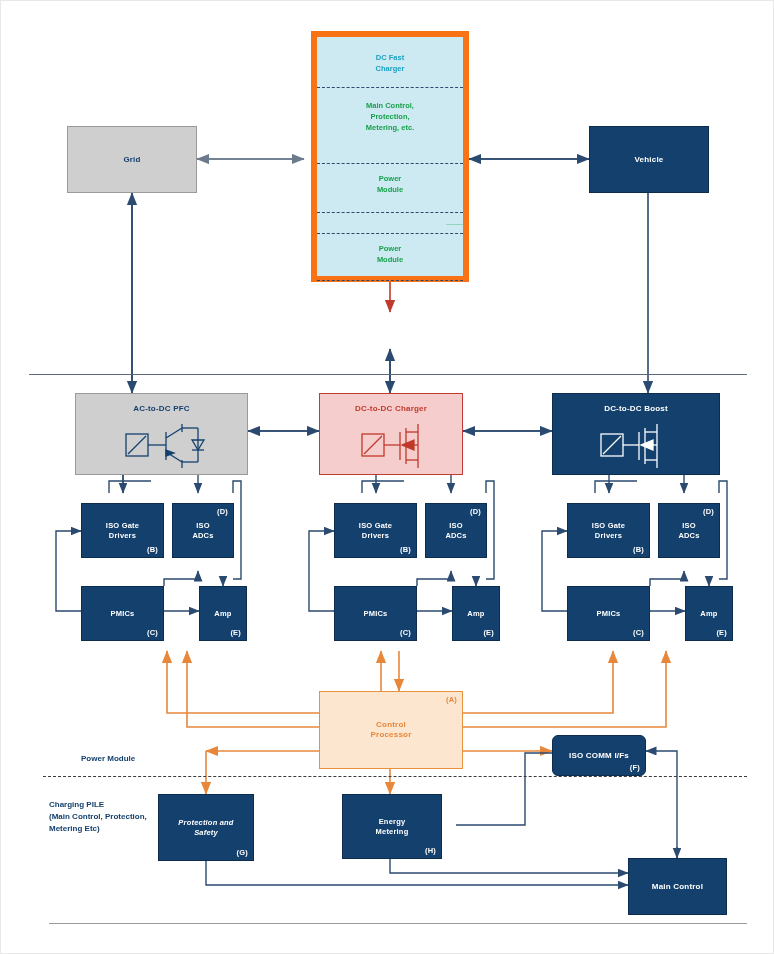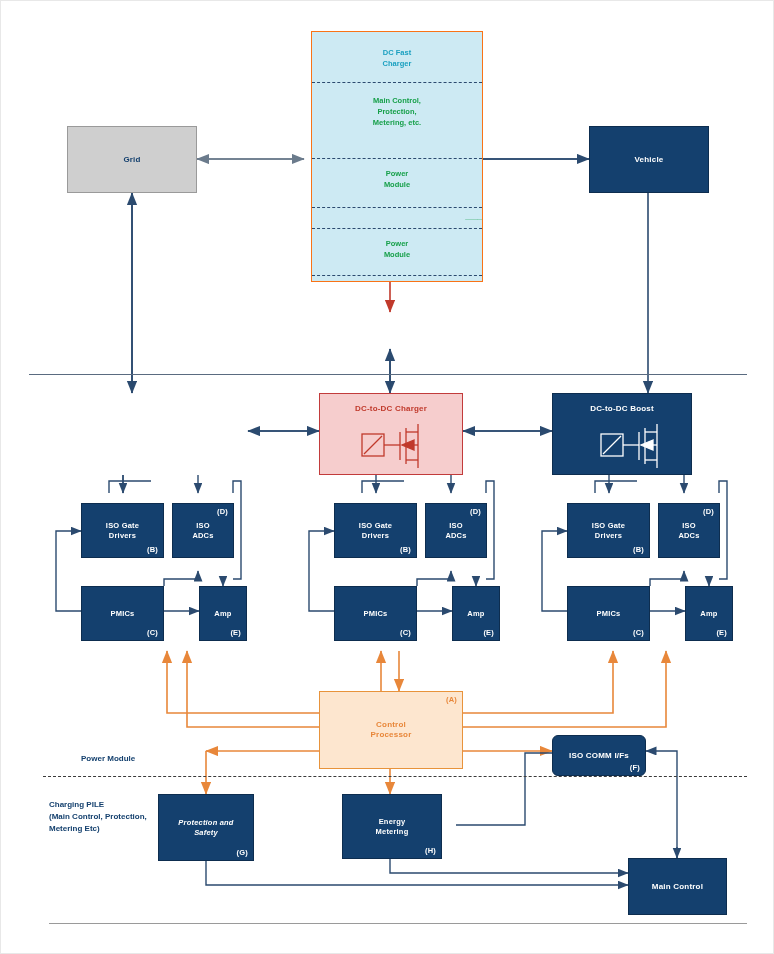--- a/index.html
+++ b/index.html
@@ -247,60 +247,81 @@
   <div class="hr-grey" style="left:48px; top:922px; width:698px;"></div>
 
   <div class="node grey title-top" style="left:66px; top:125px; width:130px; height:67px;">
     <span class="lbl">Grid</span>
   </div>
 
   <div class="node navy title-top" style="left:588px; top:125px; width:120px; height:67px;">
     <span class="lbl">Vehicle</span>
   </div>
 
-  <div style="position:absolute; left:310px; top:30px; width:172px; height:251px;
-              background:#cdeaf3; border:1px solid #f97316; box-sizing:border-box;">
+  <div style="position:absolute; left:310px; top:30px; width:158px; height:251px;
+              background:#cdeaf3; border:6px solid #f97316; box-sizing:border-box;">
     <div class="seg-label seg-cyan" style="top: 16px; white-space: pre-line;">DC Fast
 Charger</div>
     <div class="dashrow" style="top:50px;"></div>
     <div class="seg-label seg-green" style="top: 64px; white-space: pre-line;">Main Control,
 Protection,
 Metering, etc.</div>
     <div class="dashrow" style="top:126px;"></div>
     <div class="seg-label seg-green" style="top: 137px; white-space: pre-line;">Power
 Module</div>
     <div class="dashrow" style="top:175px;"></div>
     <div class="seg-label seg-green" style="top:180px;text-align:right;">____</div>
     <div class="dashrow" style="top:196px;"></div>
     <div class="seg-label seg-green" style="top: 207px; white-space: pre-line;">Power
 Module</div>
     <div class="dashrow" style="top:243px;"></div>
   </div>
 
 
+  <div class="node grey" style="left:74px; top:392px; width:173px; height:82px; align-items:flex-start; padding-top:10px; font-size:8px;">
+    <span class="lbl">AC-to-DC PFC</span>
+    <svg class="sym" width="90" height="48" style="left:46px; top:28px;" viewBox="0 0 90 48">
+      <g stroke="#14406e" stroke-width="1.3" fill="none">
+        <rect x="4" y="12" width="22" height="22"></rect>
+        <line x1="6" y1="32" x2="24" y2="14"></line>
+        <line x1="26" y1="23" x2="44" y2="23"></line>
+        <line x1="44" y1="10" x2="44" y2="38"></line>
+        <line x1="44" y1="16" x2="60" y2="6"></line>
+        <line x1="44" y1="30" x2="60" y2="40"></line>
+        <line x1="60" y1="2" x2="60" y2="10"></line>
+        <line x1="60" y1="38" x2="60" y2="46"></line>
+        <line x1="60" y1="6" x2="76" y2="6"></line>
+        <line x1="60" y1="40" x2="76" y2="40"></line>
+        <line x1="76" y1="6" x2="76" y2="40"></line>
+        <path d="M70,18 L82,18 L76,28 z"></path>
+        <line x1="70" y1="28" x2="82" y2="28"></line>
+        <path d="M44,28 L52,31 L44,34 z" fill="#14406e"></path>
+      </g>
+    </svg>
+  </div>
 
   <div class="node pink" style="left:318px; top:392px; width:144px; height:82px; align-items:flex-start; padding-top:10px; font-size:8px;">
     <span class="lbl">DC-to-DC Charger</span>
     <svg class="sym" width="74" height="48" style="left:38px; top:28px;" viewBox="0 0 74 48">
       <g stroke="#c0392b" stroke-width="1.3" fill="none">
         <rect x="4" y="12" width="22" height="22"></rect>
         <line x1="6" y1="32" x2="24" y2="14"></line>
         <line x1="26" y1="23" x2="42" y2="23"></line>
         <line x1="42" y1="10" x2="42" y2="38"></line>
         <line x1="48" y1="6" x2="48" y2="42"></line>
         <line x1="48" y1="10" x2="60" y2="10"></line>
         <line x1="48" y1="38" x2="60" y2="38"></line>
         <line x1="60" y1="2" x2="60" y2="46"></line>
         <path d="M56,18 L44,23 L56,28 z" fill="#c0392b"></path>
         <line x1="48" y1="23" x2="60" y2="23"></line>
       </g>
     </svg>
   </div>
 
-  <div class="node navy" style="left:551px; top:392px; width:140px; height:82px; align-items:flex-start; padding-top:10px; font-size:8px;">
+  <div class="node navy" style="left:551px; top:392px; width:168px; height:82px; align-items:flex-start; padding-top:10px; font-size:8px;">
     <span class="lbl">DC-to-DC Boost</span>
     <svg class="sym" width="74" height="48" style="left:44px; top:28px;" viewBox="0 0 74 48">
       <g stroke="#ffffff" stroke-width="1.3" fill="none">
         <rect x="4" y="12" width="22" height="22"></rect>
         <line x1="6" y1="32" x2="24" y2="14"></line>
         <line x1="26" y1="23" x2="42" y2="23"></line>
         <line x1="42" y1="10" x2="42" y2="38"></line>
         <line x1="48" y1="6" x2="48" y2="42"></line>
         <line x1="48" y1="10" x2="60" y2="10"></line>
         <line x1="48" y1="38" x2="60" y2="38"></line>

